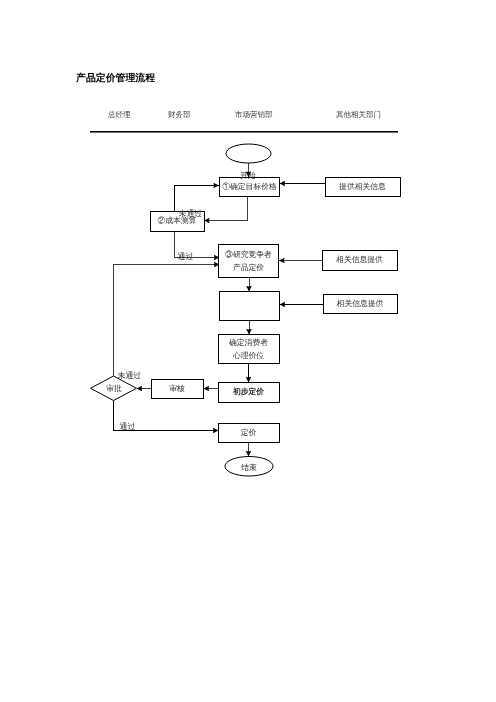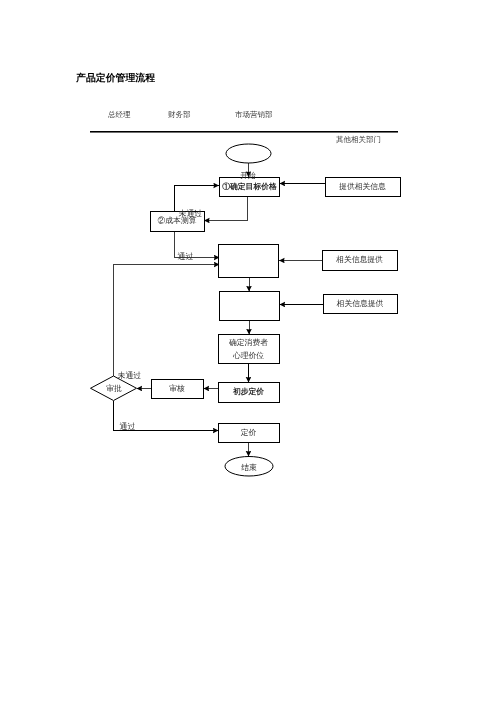--- a/index.html
+++ b/index.html
@@ -19,21 +19,21 @@
 </head>
 <body>
 
 <div id="page">
 
   <div id="title">产品定价管理流程</div>
 
   <div class="colhdr" style="left:108px;top:110px;">总经理</div>
   <div class="colhdr" style="left:168px;top:110px;">财务部</div>
   <div class="colhdr" style="left:235px;top:110px;">市场营销部</div>
-  <div class="colhdr" style="left:336px;top:110px;margin-top:25px;">其他相关部门</div>
+  <div class="colhdr" style="left:336px;top:110px;">其他相关部门</div>
 
   <div id="hdrline"></div>
 
   <svg id="svgflow" viewBox="0 0 496 702">
     <defs>
       <marker id="ah" markerWidth="8" markerHeight="8" refX="5.6" refY="2.8" orient="auto" markerUnits="userSpaceOnUse">
         <path d="M0,0 L5.6,2.8 L0,5.6 L0.6,2.8 Z" fill="#000"></path>
       </marker>
     </defs>
     <g id="edges" fill="none" stroke="#3d3d3d" stroke-width="1" shape-rendering="crispEdges">
@@ -81,23 +81,27 @@
       <rect shape-rendering="crispEdges" x="218.5" y="334.5" width="61" height="29"></rect>
       <rect shape-rendering="crispEdges" x="218.5" y="382.5" width="61" height="20"></rect>
       <rect shape-rendering="crispEdges" x="151.5" y="379.5" width="52" height="19"></rect>
       <polygon points="90.5,388.25 113.5,376 136.5,388.25 113.5,400.5"></polygon>
       <rect shape-rendering="crispEdges" x="218.5" y="423.5" width="61" height="19"></rect>
       <ellipse cx="249" cy="466.25" rx="24" ry="9.75"></ellipse>
     </g>
   </svg>
 
   <div class="nodelabel" style="left:225px;top:146.5px;width:46px;margin-top:22px;">开始</div>
-  <div class="nodelabel" style="left:219.5px;top:179.5px;width:60px;font-weight:bold;">①确定目标价格</div>
+  <div class="nodelabel" style="left:219.5px;top:179.5px;width:60px;">①确定目标价格</div>
   <div class="nodelabel" style="left:325px;top:179.5px;width:75px;">提供相关信息</div>
   <div class="nodelabel" style="left:150px;top:213.5px;width:54px;">②成本测算</div>
+  <div class="nodelabel" style="left:218px;top:247.5px;width:61px;">
+    <div>③研究竞争者</div>
+    <div>产品定价</div>
+  </div>
   <div class="nodelabel" style="left:322px;top:252.5px;width:75px;">相关信息提供</div>
   <div class="nodelabel" style="left:323px;top:296.5px;width:74px;">相关信息提供</div>
   <div class="nodelabel" style="left:218px;top:335.5px;width:61px;">
     <div>确定消费者</div>
     <div>心理价位</div>
   </div>
   <div class="nodelabel" style="left:218px;top:384.5px;width:61px;font-weight:bold;">初步定价</div>
   <div class="nodelabel" style="left:151px;top:381.5px;width:52px;">审核</div>
   <div class="nodelabel" style="left:91px;top:381.5px;width:46px;">审批</div>
   <div class="nodelabel" style="left:218px;top:425.5px;width:61px;">定价</div>

